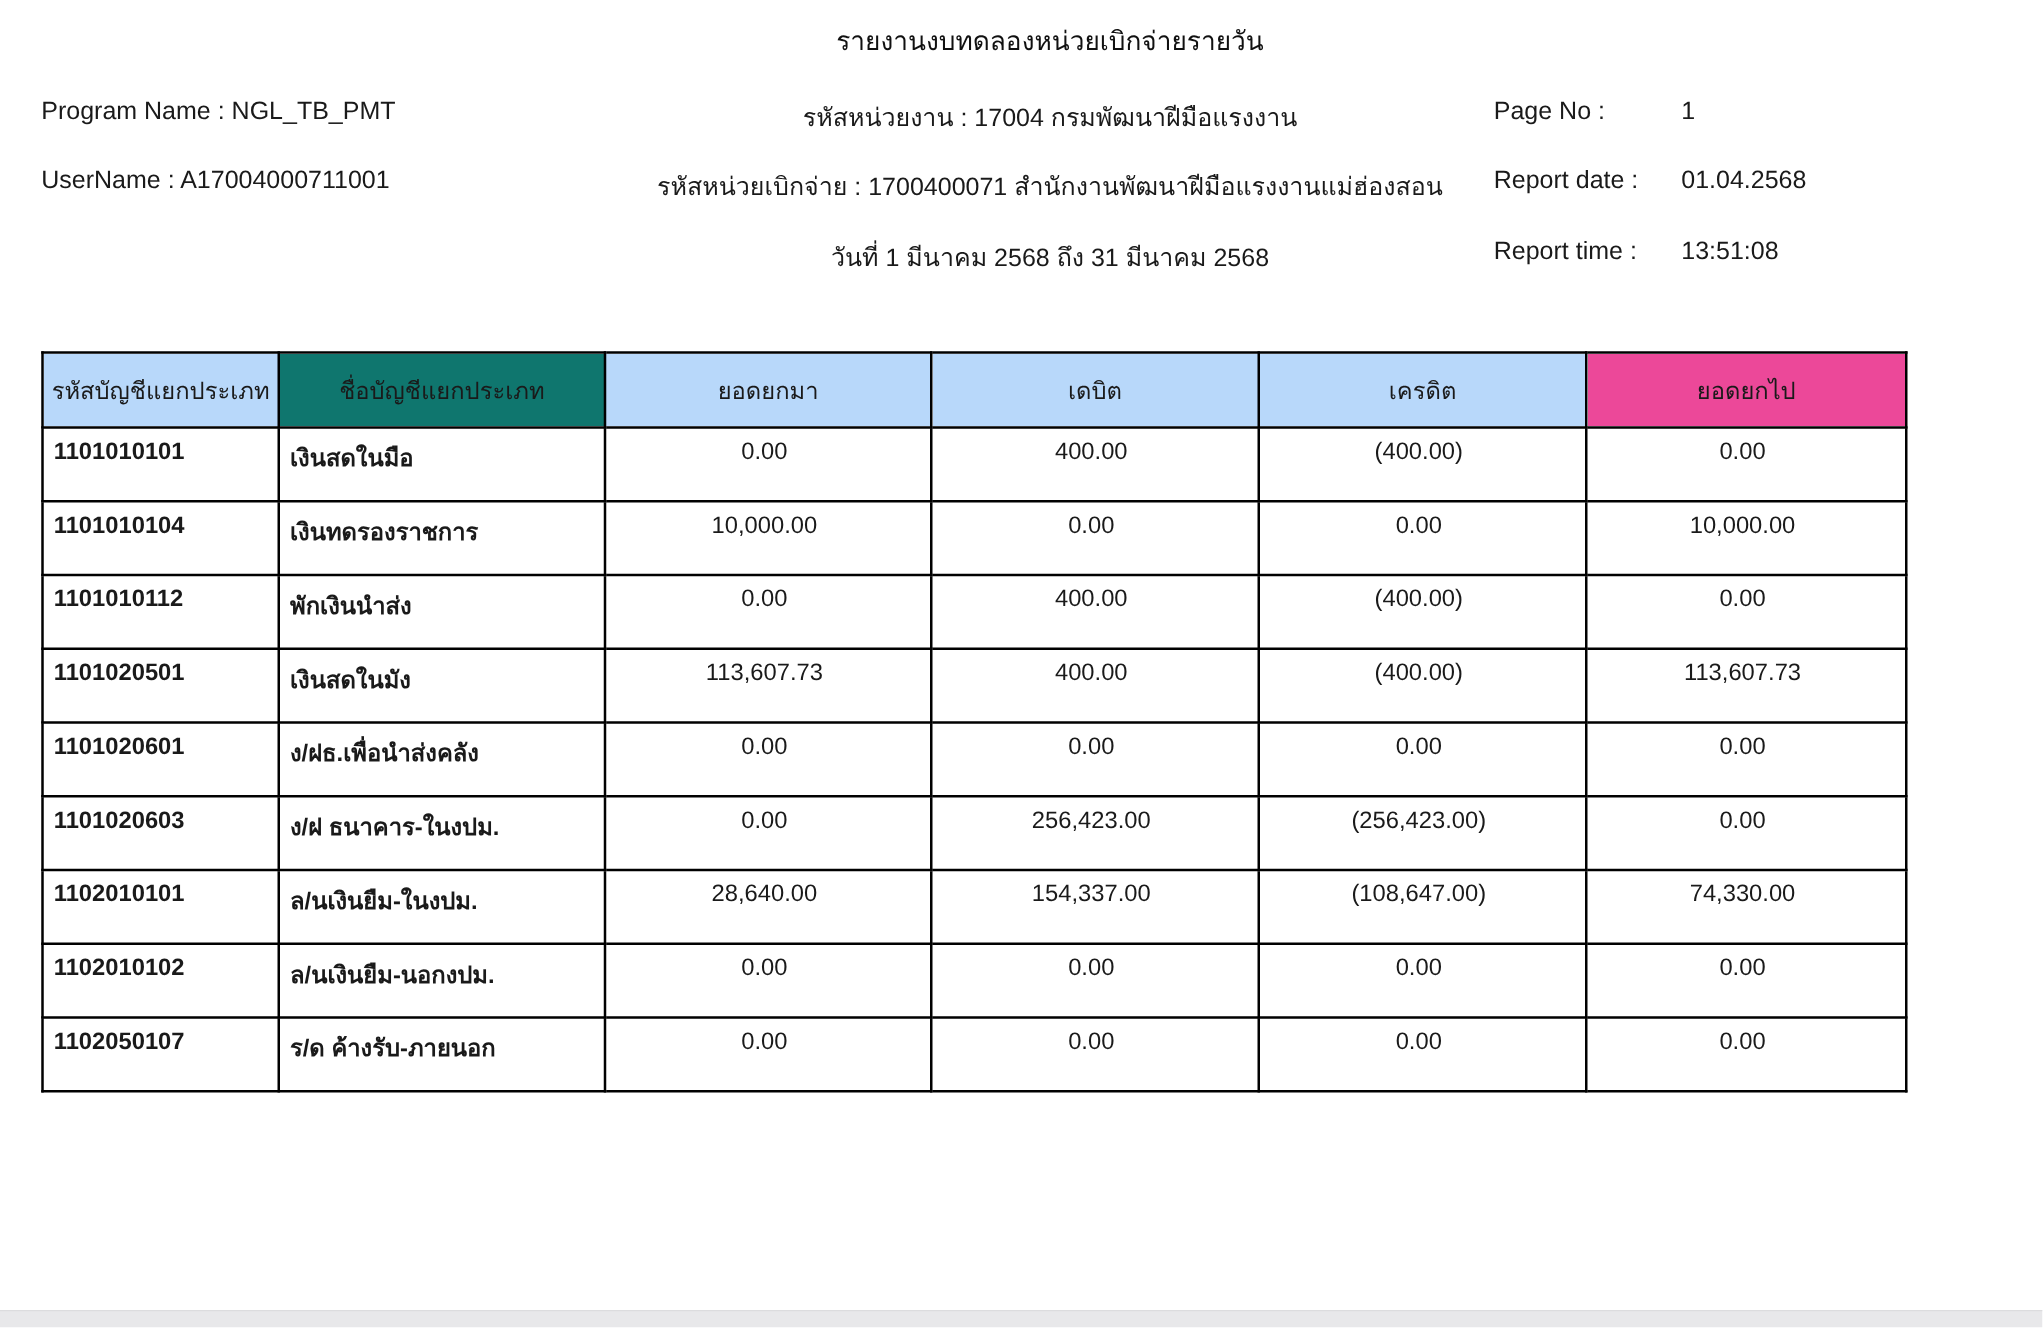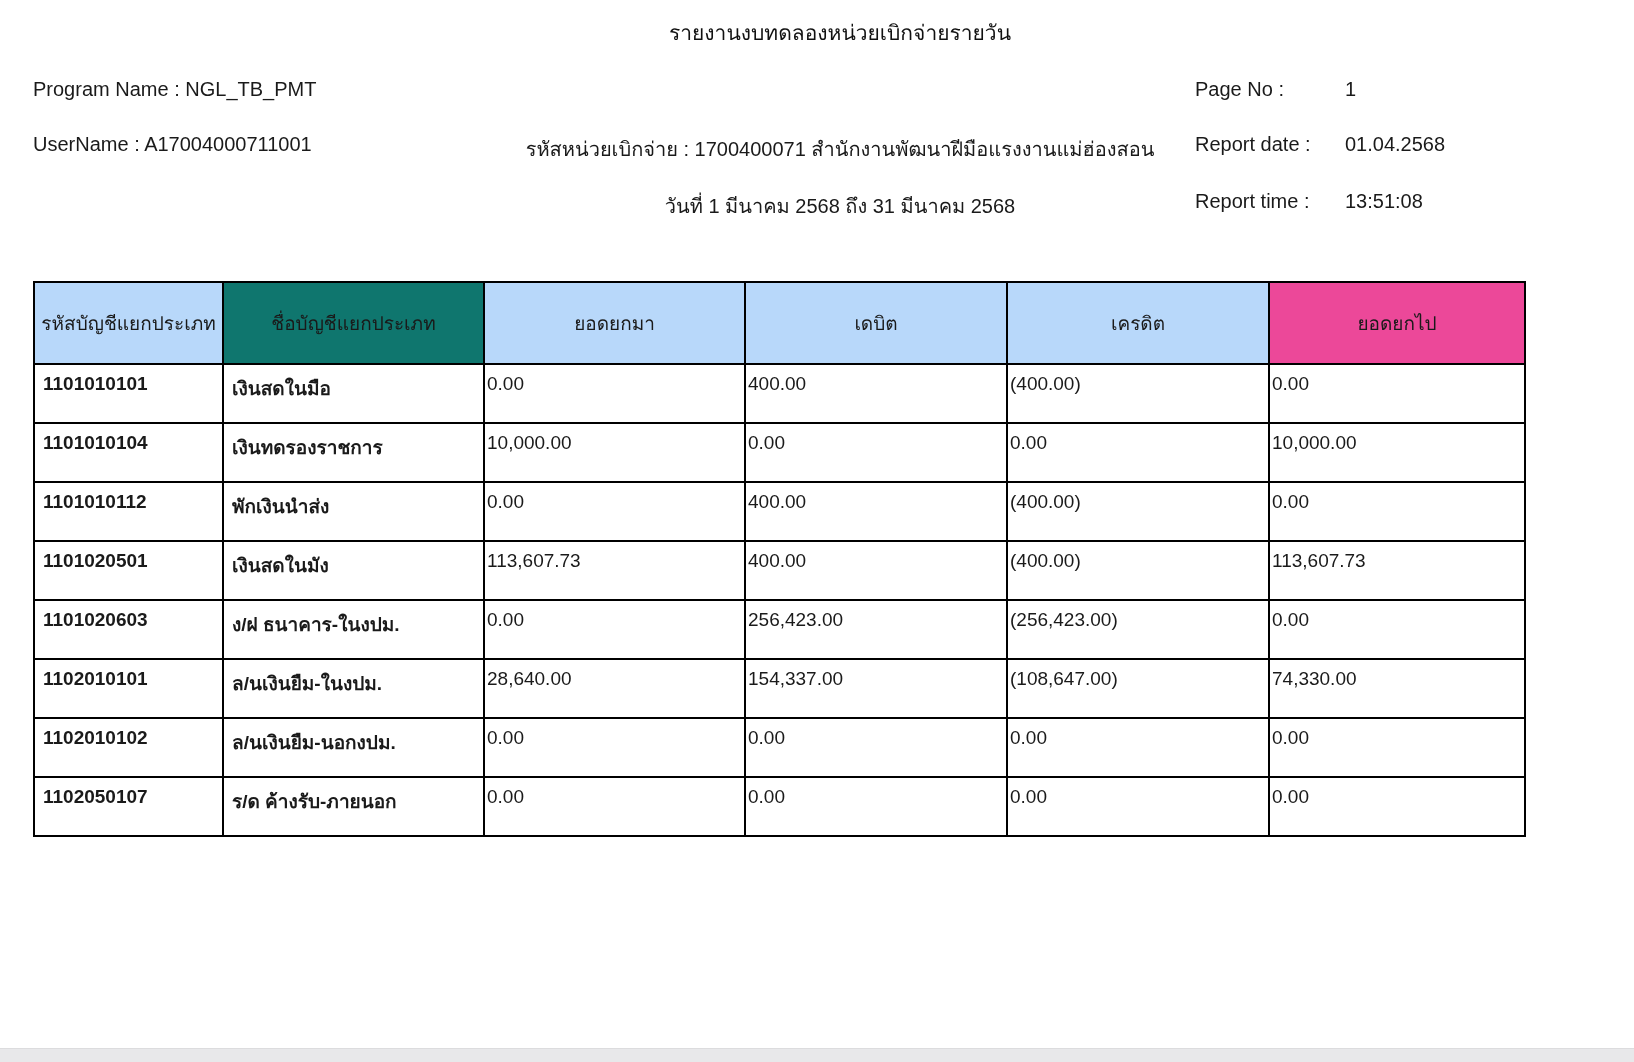--- a/index.html
+++ b/index.html
@@ -30,53 +30,54 @@
     width: 1491px;
     border-collapse: collapse;
     table-layout: fixed;
     font-size: 19px;
   }
   table.report th, table.report td {
     border: 2px solid #000;
     overflow: hidden;
   }
   table.report th {
-    height: 82px;
+    height: 60px;
     background: #b8d8fa;
     font-weight: normal;
     text-align: center;
     vertical-align: middle;
     font-size: 19px;
   }
   table.report td {
     height: 59px;
     vertical-align: top;
     padding-top: 8px;
     background: #fff;
   }
   td.left  { text-align: left;  padding-left: 8px;  padding-right: 4px; font-weight: bold; }
-  td.right { text-align: left; padding-right: 8px; padding-left: 2px; }
+  td.right { text-align: center; padding-right: 8px; padding-left: 2px; }
 
   .scrollbar-track {
     position: absolute; left: 0; bottom: 0;
     width: 1634px; height: 14px;
     background: #e8e8ea;
     border-top: 1px solid #dcdcde;
   }
 </style>
 </head>
 <body>
 
 <div class="page">
 
   <div class="report-title">รายงานงบทดลองหน่วยเบิกจ่ายรายวัน</div>
 
   <div class="hdr-left r1">Program Name : NGL_TB_PMT</div>
   <div class="hdr-left r2">UserName : A17004000711001</div>
 
+  <div class="hdr-center r1">รหัสหน่วยงาน : 17004 กรมพัฒนาฝีมือแรงงาน</div>
   <div class="hdr-center r2">รหัสหน่วยเบิกจ่าย : 1700400071 สำนักงานพัฒนาฝีมือแรงงานแม่ฮ่องสอน</div>
   <div class="hdr-center r3">วันที่ 1 มีนาคม 2568 ถึง 31 มีนาคม 2568</div>
 
   <div class="hdr-right-label r1">Page No :</div>
   <div class="hdr-right-value r1">1</div>
   <div class="hdr-right-label r2">Report date :</div>
   <div class="hdr-right-value r2">01.04.2568</div>
   <div class="hdr-right-label r3">Report time :</div>
   <div class="hdr-right-value r3">13:51:08</div>
 
@@ -126,20 +127,28 @@
         </tr>
         <tr>
           <td class="left">1101020501</td>
           <td class="left">เงินสดในมัง</td>
           <td class="right">113,607.73</td>
           <td class="right">400.00</td>
           <td class="right">(400.00)</td>
           <td class="right">113,607.73</td>
         </tr>
         <tr>
+          <td class="left">1101020601</td>
+          <td class="left">ง/ฝธ.เพื่อนำส่งคลัง</td>
+          <td class="right">0.00</td>
+          <td class="right">0.00</td>
+          <td class="right">0.00</td>
+          <td class="right">0.00</td>
+        </tr>
+        <tr>
           <td class="left">1101020603</td>
           <td class="left">ง/ฝ ธนาคาร-ในงปม.</td>
           <td class="right">0.00</td>
           <td class="right">256,423.00</td>
           <td class="right">(256,423.00)</td>
           <td class="right">0.00</td>
         </tr>
         <tr>
           <td class="left">1102010101</td>
           <td class="left">ล/นเงินยืม-ในงปม.</td>

